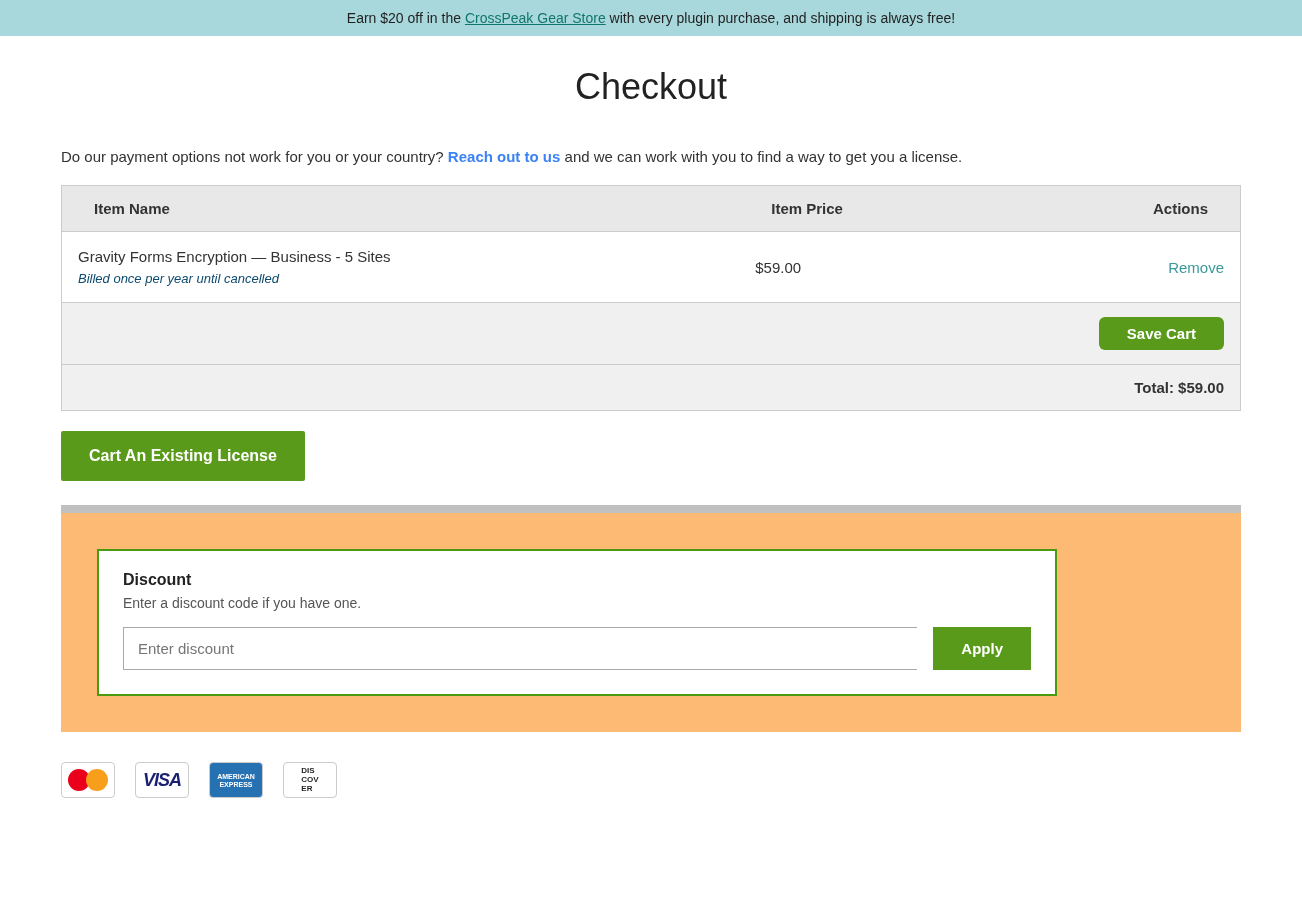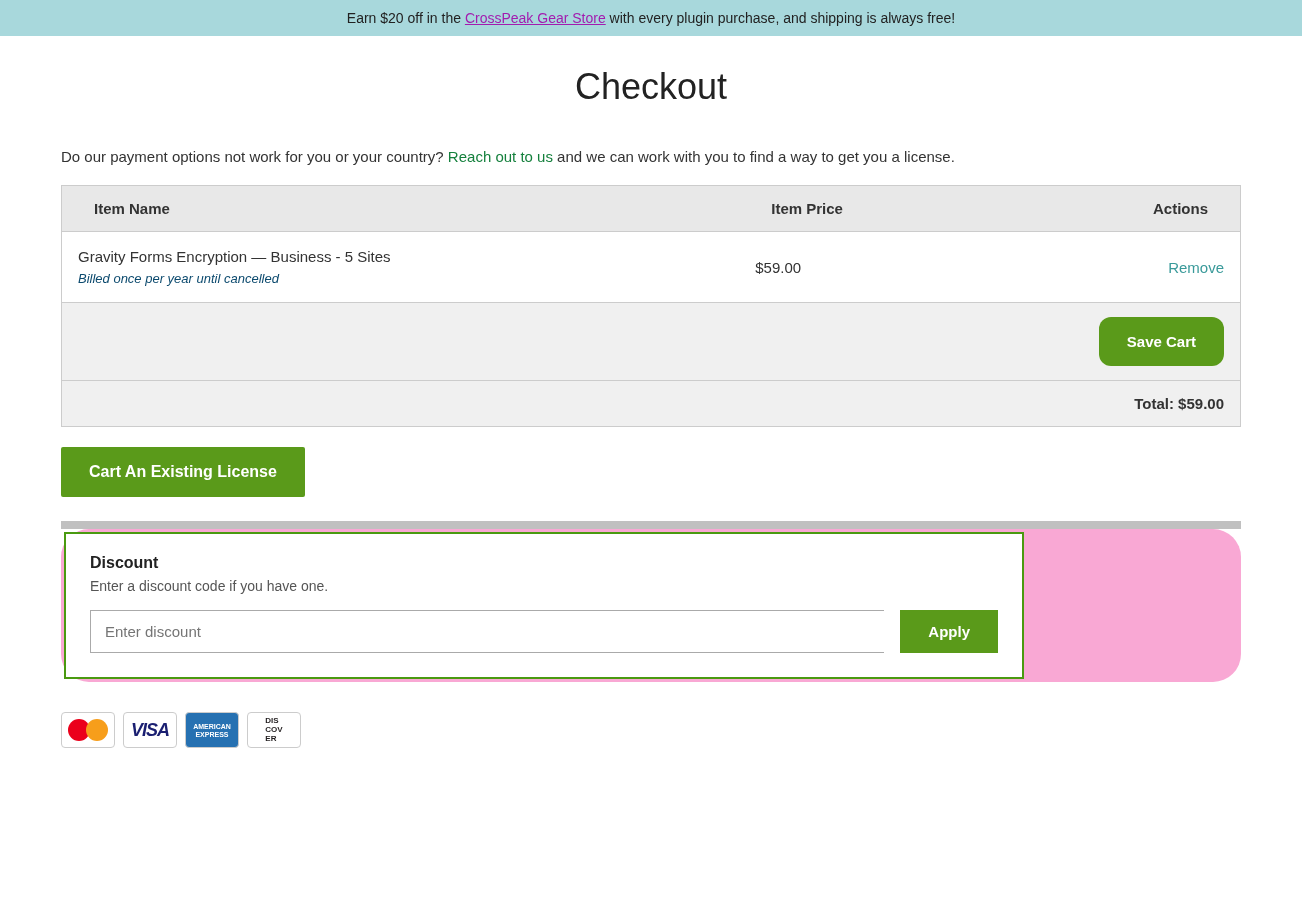--- a/index.html
+++ b/index.html
@@ -6,21 +6,21 @@
     body { font-family: -apple-system, BlinkMacSystemFont, 'Segoe UI', Arial, sans-serif; background: #fff; color: #333; font-size: 15px; }
 
     
     .top-banner {
       background: #a8d8dc;
       text-align: center;
       padding: 10px 20px;
       font-size: 14px;
       color: #222;
     }
-    .top-banner a { color: #a21caf; text-decoration: underline; }
+    .top-banner a { color: #0f766e; text-decoration: underline; }
 
     
     .main-content {
       max-width: 1240px;
       margin: 0 auto;
       padding: 30px 30px 40px;
     }
 
     h1.page-title {
       text-align: center;
@@ -28,21 +28,21 @@
       font-weight: 400;
       margin-bottom: 40px;
       color: #222;
     }
 
     .payment-note {
       margin-bottom: 20px;
       font-size: 15px;
       color: #333;
     }
-    .payment-note a { color: #15803d; text-decoration: none; }
+    .payment-note a { color: #3b82f6; text-decoration: none; font-weight: bold; }
 
     
     .cart-table {
       width: 100%;
       border-collapse: collapse;
       border: 1px solid #ccc;
       margin-bottom: 20px;
     }
     .cart-table thead tr {
       background: #e8e8e8;
@@ -93,25 +93,25 @@
       background: #f0f0f0;
       text-align: right;
       padding: 14px 16px;
       border-bottom: 1px solid #ccc;
     }
 
     .save-cart-btn {
       background: #5a9a1a;
       color: #fff;
       border: none;
-      padding: 16px 28px;
+      padding: 8px 28px;
       font-size: 15px;
       font-weight: 600;
       cursor: pointer;
-      border-radius: 12px;
+      border-radius: 6px;
     }
 
     
     .total-row td {
       background: #f0f0f0;
       text-align: right;
       padding: 14px 16px;
       font-size: 15px;
       font-weight: 600;
     }
@@ -132,24 +132,23 @@
 
     
     .section-divider {
       height: 8px;
       background: #c0c0c0;
       margin-bottom: 0;
     }
 
     
     .discount-outer {
-      background: #f9a8d4;
-      padding: 3px;
+      background: #fdba74;
+      padding: 36px;
       margin-bottom: 30px;
-      border-radius: 28px;
     }
 
     .discount-box {
       border: 2px solid #4a9a10;
       background: #fff;
       padding: 20px 24px 24px;
       max-width: 960px;
     }
 
     .discount-title {
@@ -186,21 +185,21 @@
       border: none;
       padding: 12px 28px;
       font-size: 15px;
       font-weight: 600;
       cursor: pointer;
     }
 
     
     .payment-icons {
       display: flex;
-      gap: 8px;
+      gap: 20px;
       align-items: center;
       margin-top: 10px;
     }
 
     .card-icon {
       width: 54px;
       height: 36px;
       border-radius: 4px;
       display: flex;
       align-items: center;

